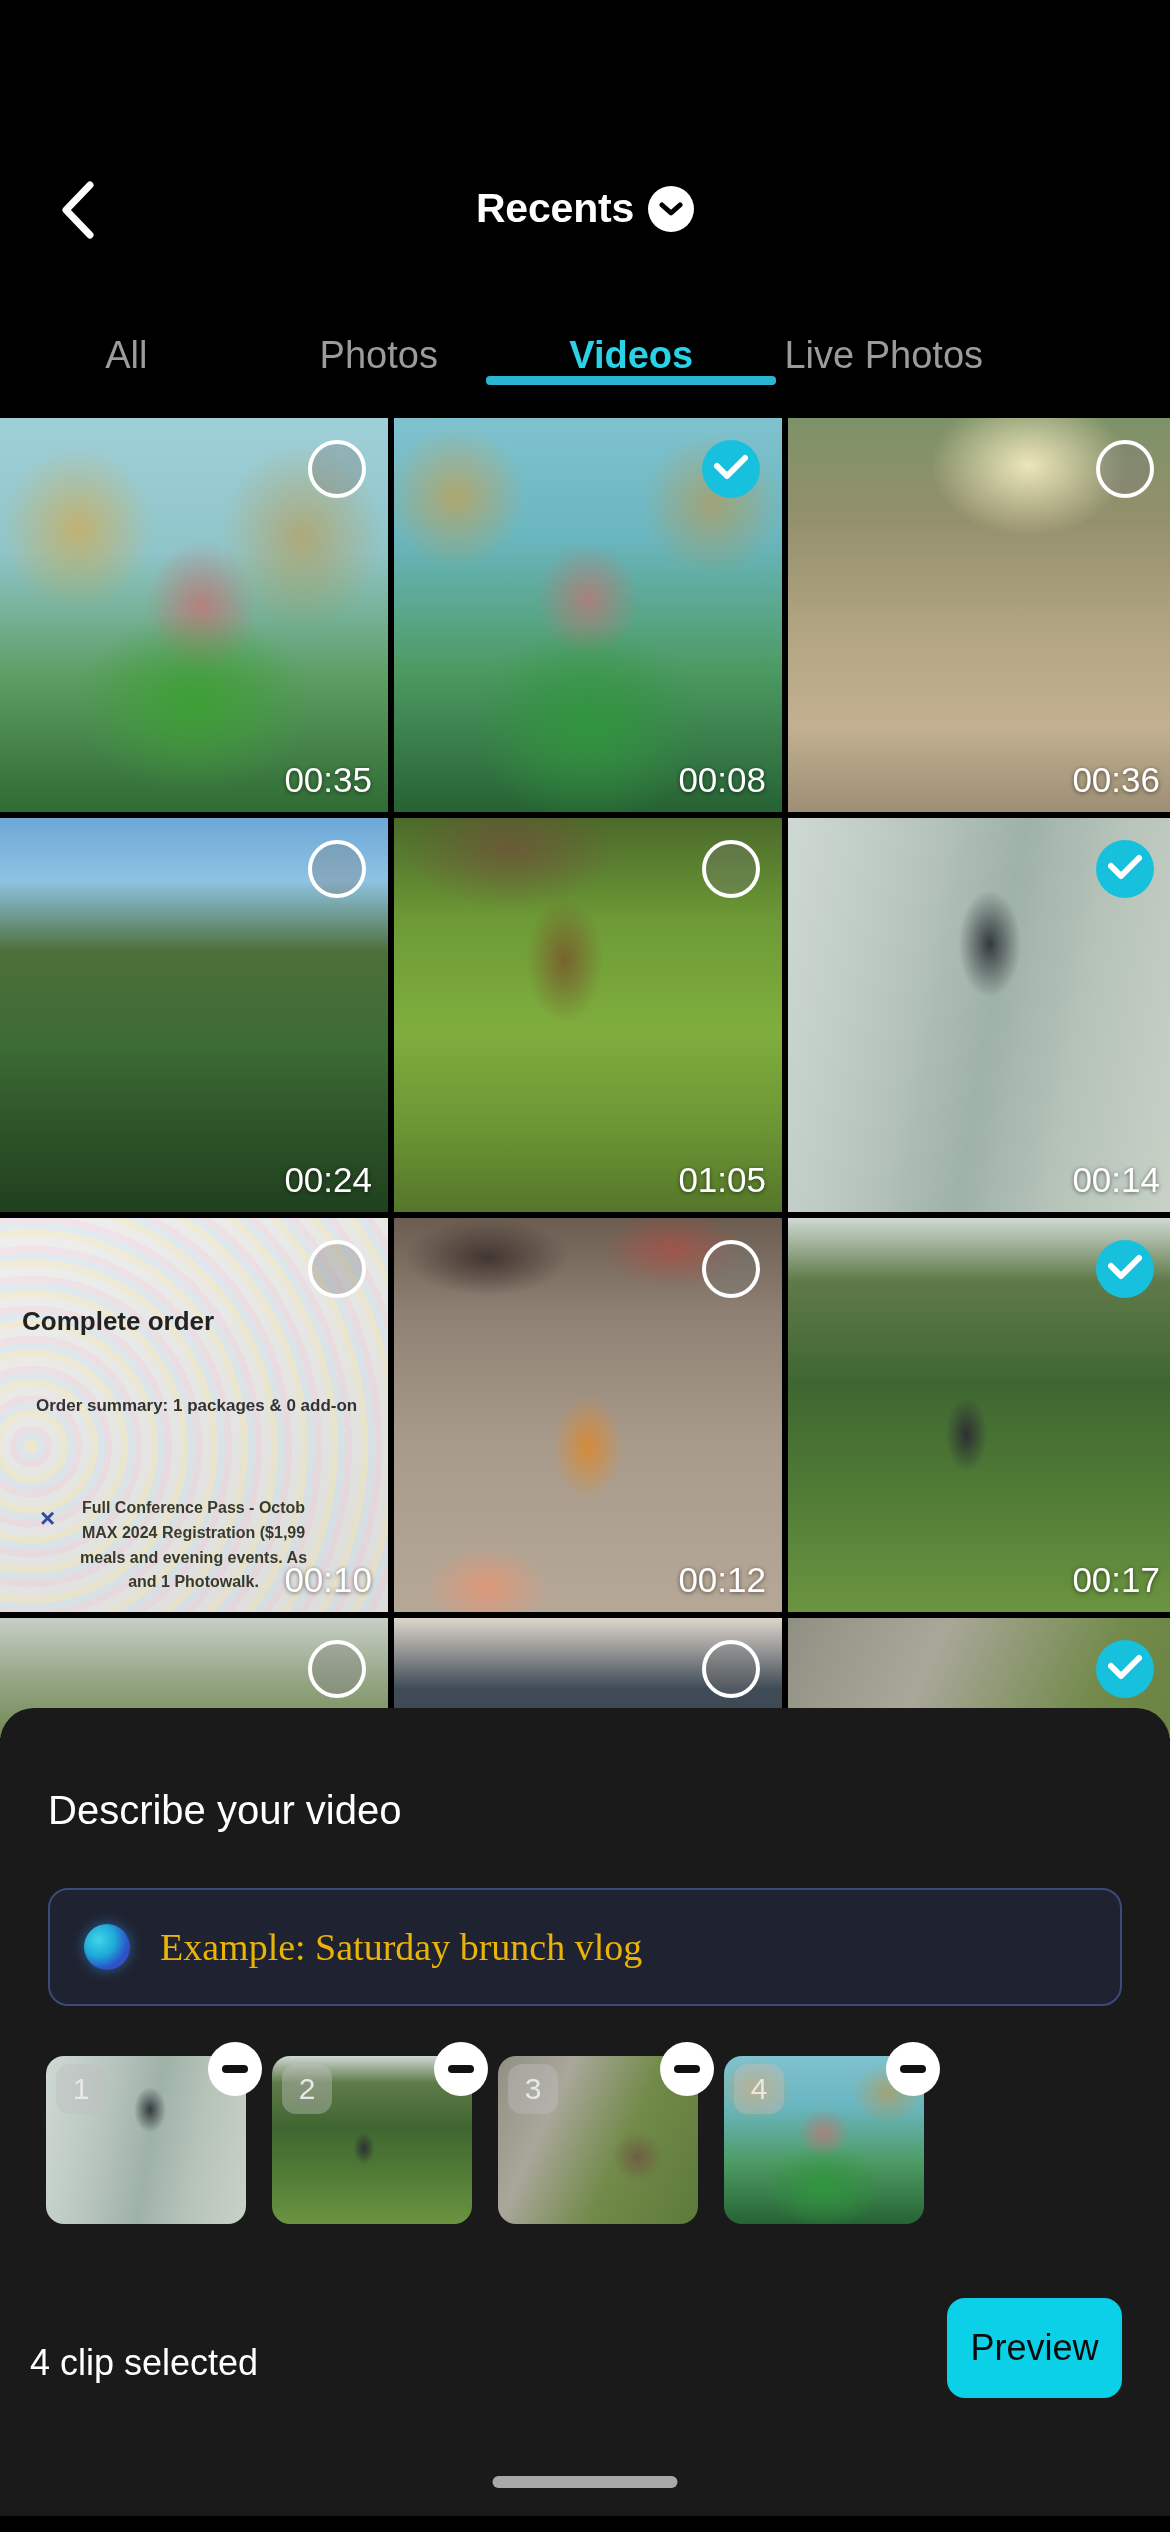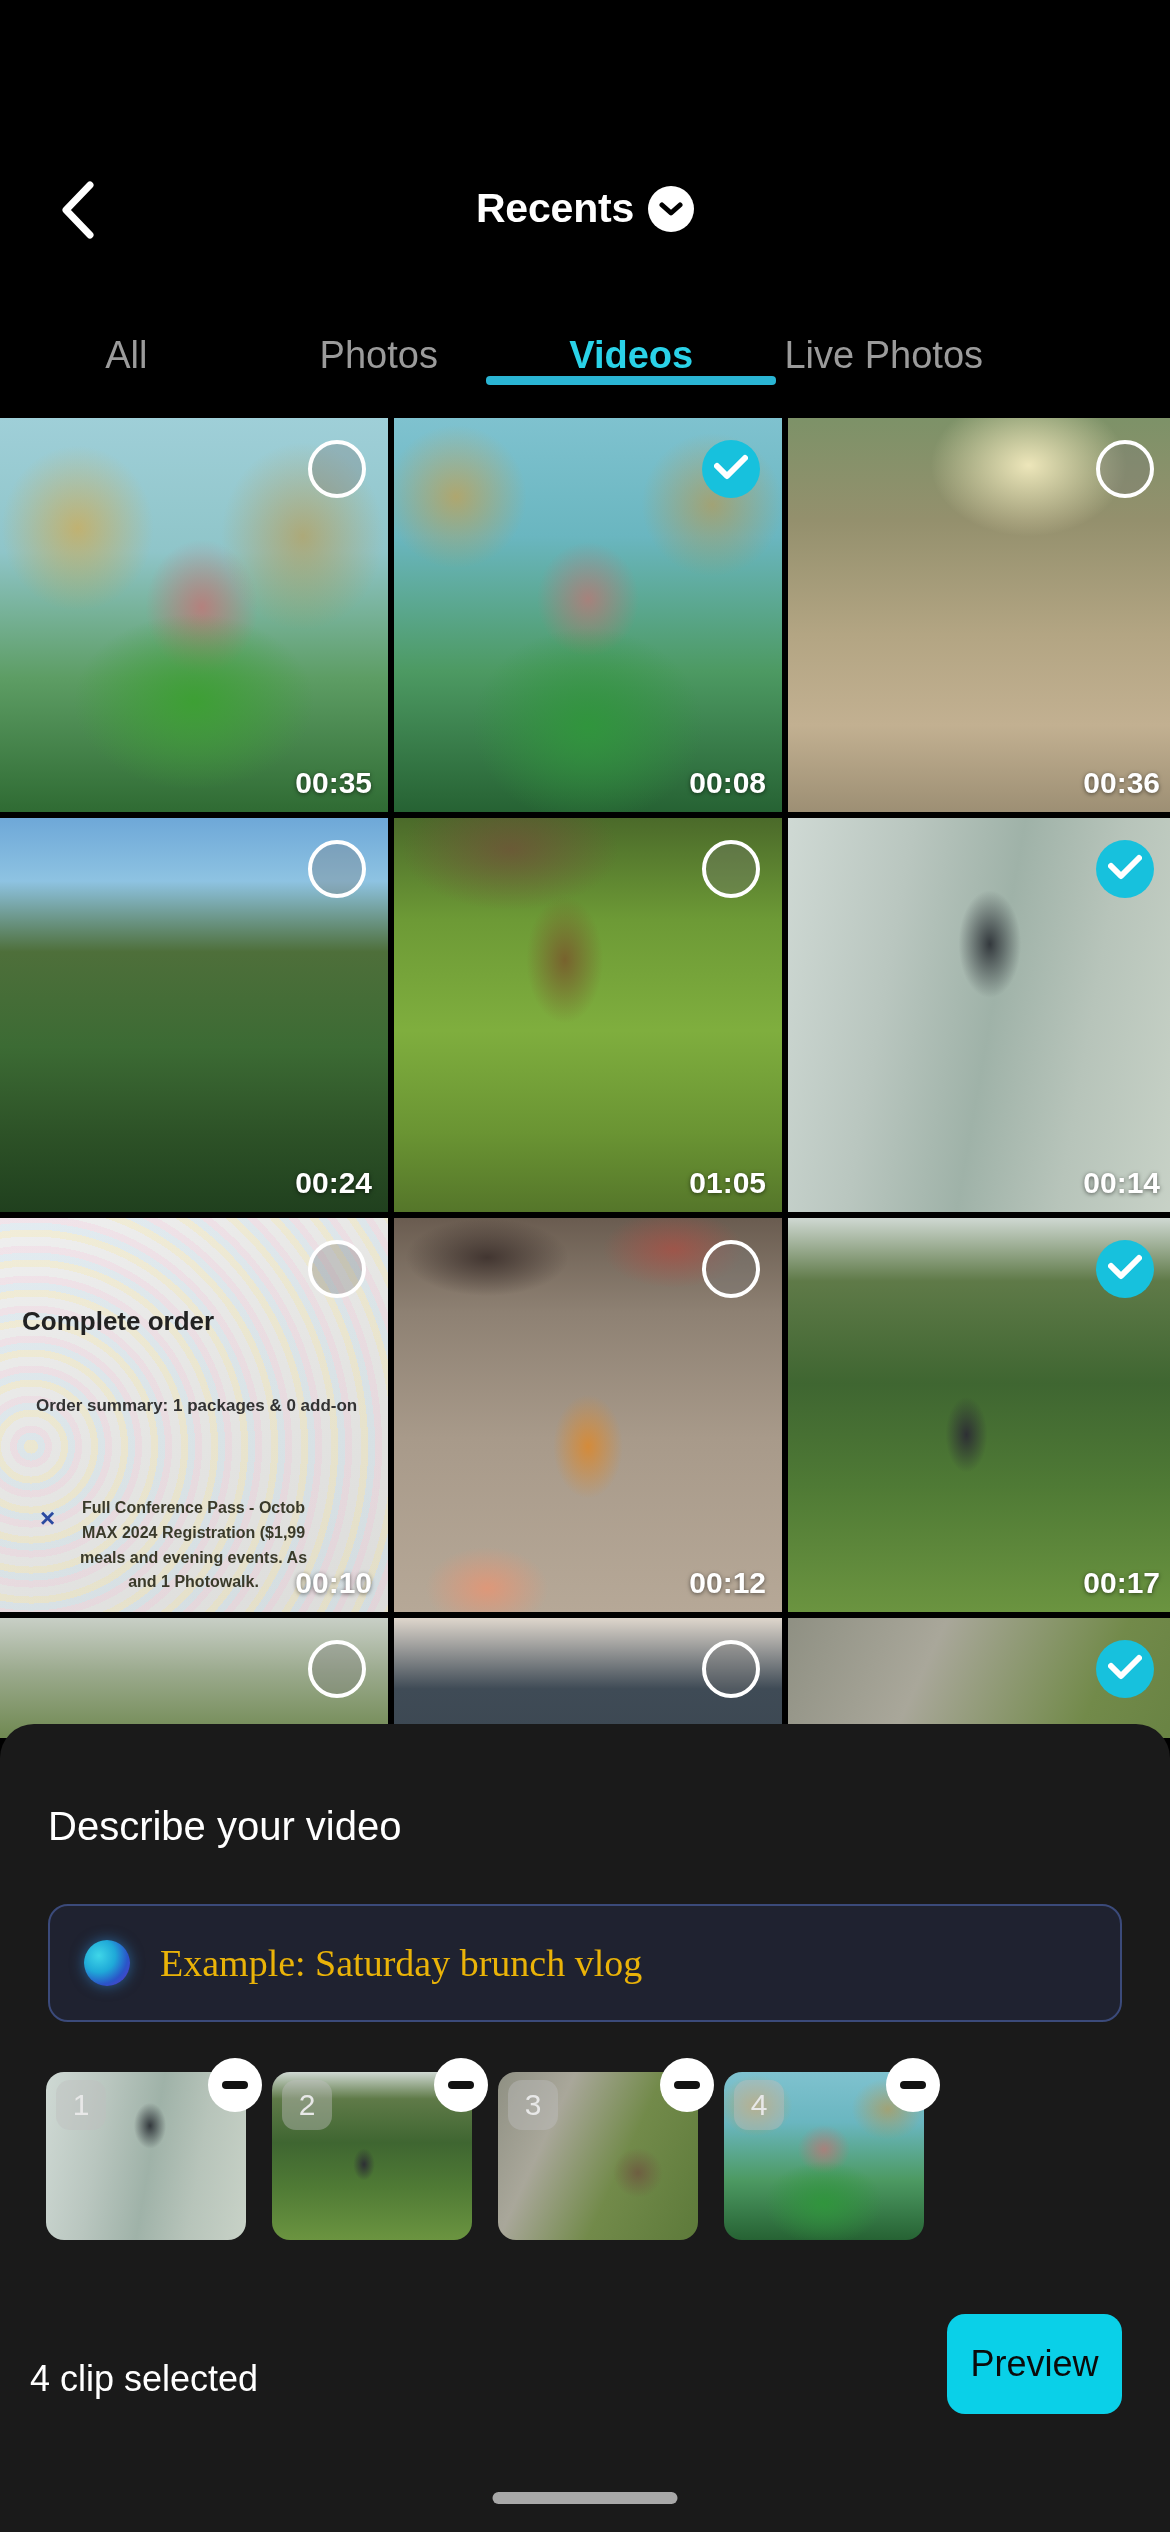--- a/index.html
+++ b/index.html
@@ -47,21 +47,21 @@
   
   .grid {
     position:absolute; top:418px; left:0; width:1170px; height:1320px;
     display:grid; grid-template-columns:388px 388px 388px;
     grid-auto-rows:394px; gap:6px; overflow:hidden; background:#000;
   }
   .cell { position:relative; overflow:hidden; background:#111; }
   .cell .thumb { position:absolute; inset:0; }
   .dur {
     position:absolute; right:16px; bottom:12px; color:#fff;
-    font-size:30px; font-weight:700; text-shadow:0 1px 4px rgba(0,0,0,.55);
+    font-size:35px; font-weight:400; text-shadow:0 1px 4px rgba(0,0,0,.55);
   }
   .sel {
     position:absolute; right:22px; top:22px; width:58px; height:58px;
     border-radius:29px; cursor:pointer;
     border:4px solid #fff; background:rgba(120,120,120,0.32);
   }
   .sel.on {
     background:#17c1dd; border:none;
     display:flex; align-items:center; justify-content:center;
   }
@@ -136,21 +136,21 @@
       linear-gradient(180deg,#ded6cc 0%,#3f4b56 18%,#38424c 52%,#2c353e 78%,#232a31 100%);
   }
   .stonepath {
     background:
       radial-gradient(ellipse 20% 24% at 70% 60%, rgba(110,88,64,.85) 0%, rgba(110,88,64,0) 62%),
       linear-gradient(115deg,#8f9083 0%,#a9a79a 28%,#728a4a 60%,#5d7a3a 100%);
   }
 
   
   .sheet {
-    position:absolute; left:0; bottom:0; width:1170px; height:808px;
+    position:absolute; left:0; bottom:16px; width:1170px; height:808px;
     background:#1a1a1a; border-radius:34px 34px 0 0; z-index:5;
   }
   .sheet-title { position:absolute; left:48px; top:80px; color:#fff; font-size:40px; font-weight:400; }
   .desc-field {
     position:absolute; left:48px; top:180px; width:1074px; height:118px;
     background:#1f2230; border:2px solid #3b4a7a; border-radius:20px;
     display:flex; align-items:center; padding-left:34px; gap:30px; cursor:text;
   }
   .ai-orb {
     width:46px; height:46px; border-radius:50%; flex:none;

